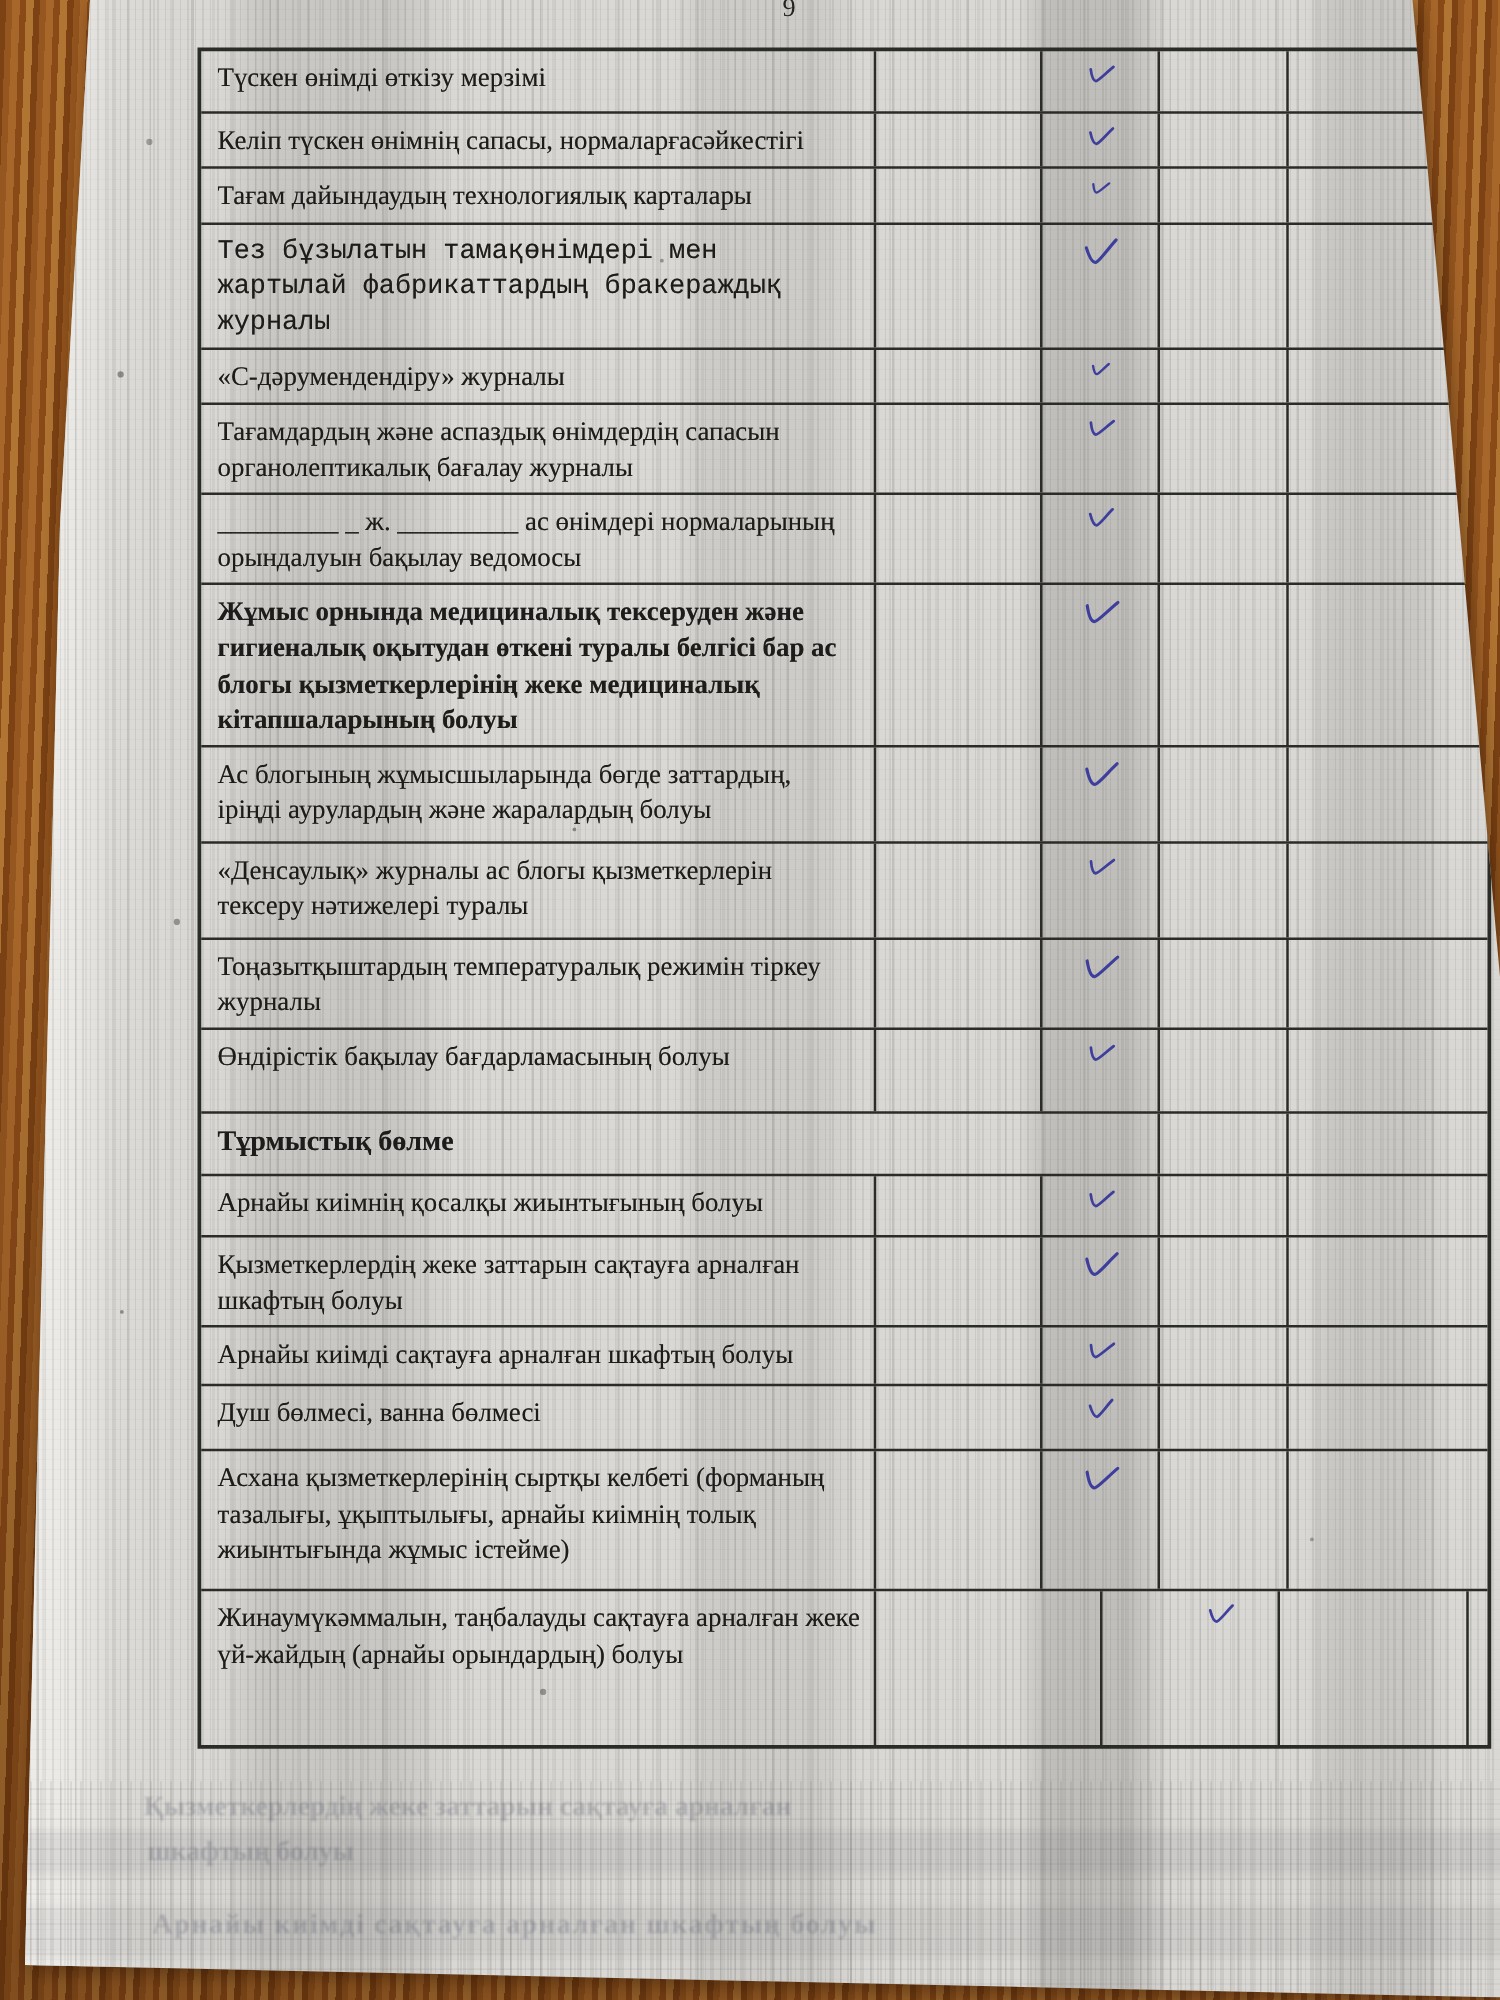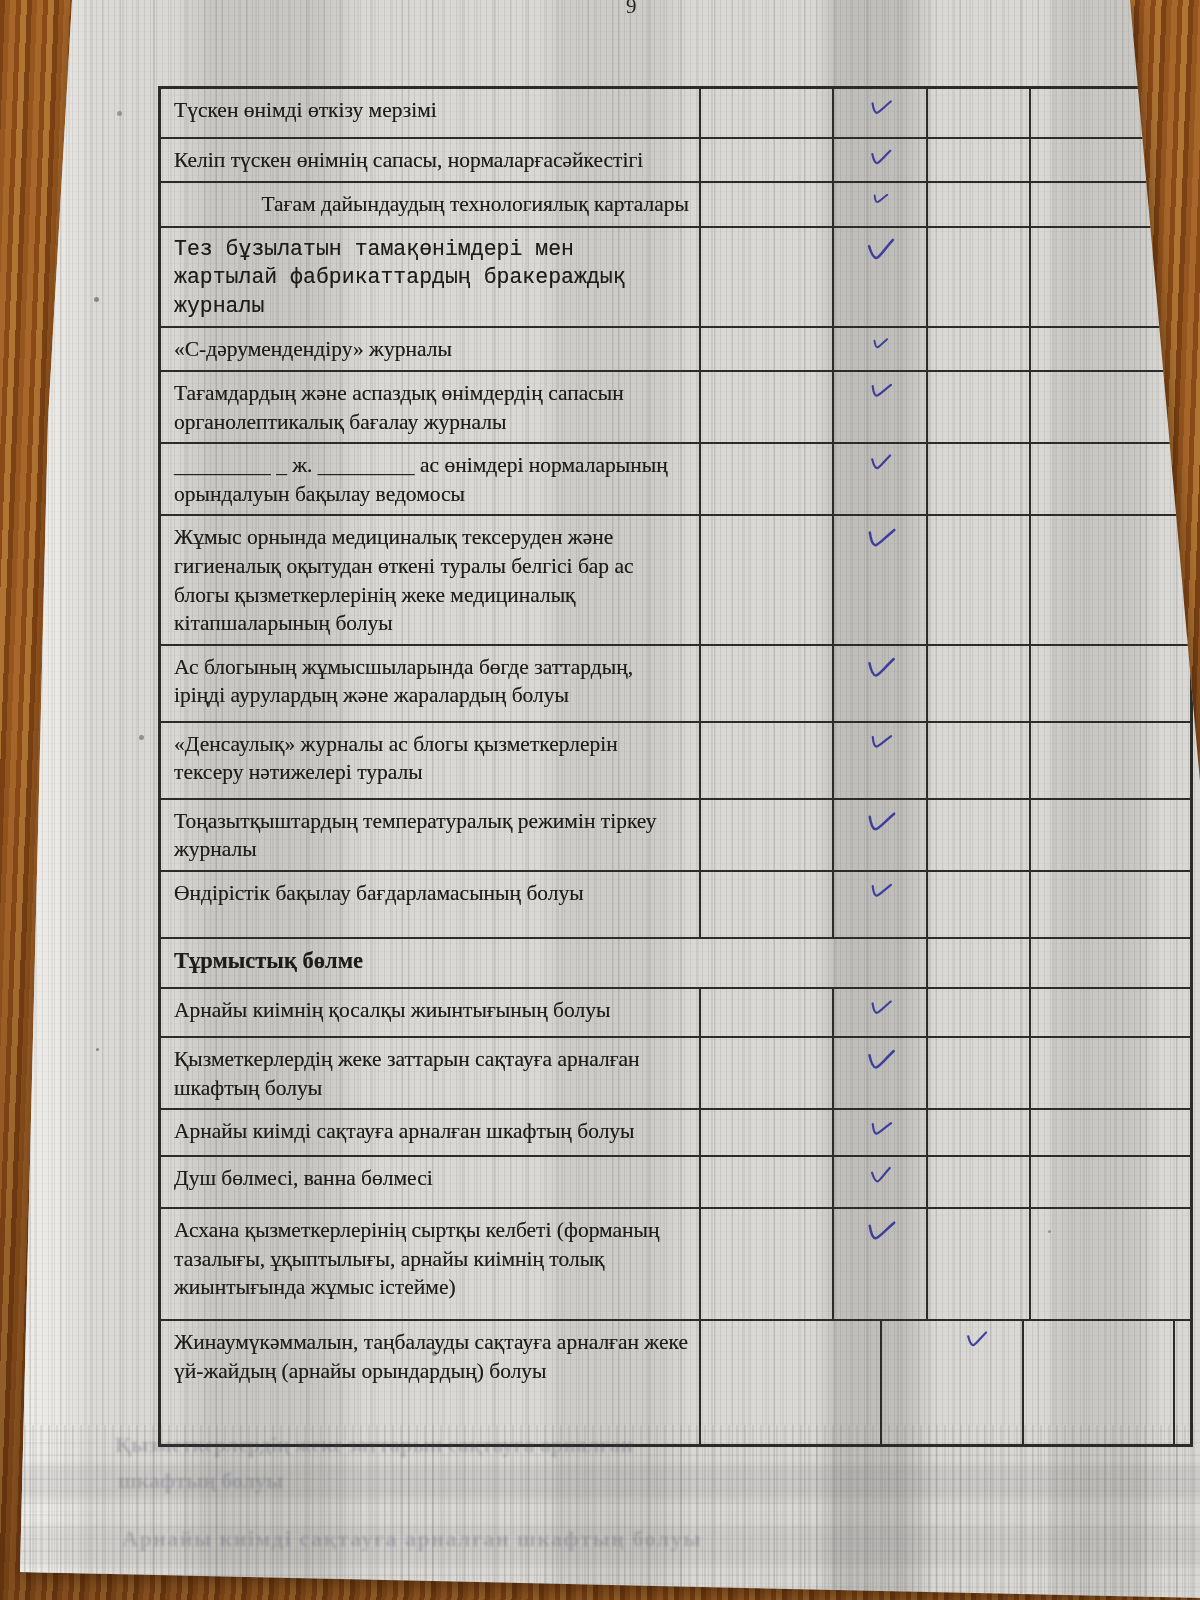--- a/index.html
+++ b/index.html
@@ -76,21 +76,20 @@
   
   .page-number {
     position: absolute; left: 626px; top: -6px;
     font-size: 21px; color: #23231f; letter-spacing: 1px;
   }
   
   .ctable {
     position: absolute; left: 158px; top: 38px; width: 1035px;
     border: 3px solid #2b2b28;
     box-sizing: border-box;
-    margin-top: 48px;
   }
   .trow { display: flex; align-items: stretch; }
   .trow + .trow { border-top: 2px solid #2b2b28; }
   .cell {
     box-sizing: border-box;
     border-right: 2px solid #2b2b28;
   }
   .cell:last-child { border-right: none; }
   .desc { flex: 0 0 540px; padding: 7px 10px 6px 13px; }
   .c1 { flex: 0 0 133px; }
@@ -153,21 +152,21 @@
     <div class="cell desc"><span class="txt">Келіп түскен өнімнің сапасы, нормаларғасәйкестігі</span></div>
     <div class="cell c1"></div>
     <div class="cell c2">
             <svg class="check md" viewBox="0 0 18 14" aria-hidden="true" style="transform: rotate(2deg);">
     <path d="M2.5 4.5 C3.5 8.5, 4.8 11.5, 6.5 11.5 C8.2 11.2, 12 6, 16.5 1.5"></path>
   </svg>
           </div>
     <div class="cell c3"></div>
     <div class="cell c4"></div>
   </div>
-        <div class="trow" style="min-height: 43px; text-align: right;">
+        <div class="trow" style="min-height: 43px;">
     <div class="cell desc"><span class="txt">Тағам дайындаудың технологиялық карталары</span></div>
     <div class="cell c1"></div>
     <div class="cell c2">
             <svg class="check sm" viewBox="0 0 18 14" aria-hidden="true" style="transform: rotate(9deg);">
     <path d="M2.5 4.5 C3.5 8.5, 4.8 11.5, 6.5 11.5 C8.2 11.2, 12 6, 16.5 1.5"></path>
   </svg>
           </div>
     <div class="cell c3"></div>
     <div class="cell c4"></div>
   </div>
@@ -208,21 +207,21 @@
     <div class="cell desc"><span class="txt">_________ _ ж. _________ ас өнімдері нормаларының орындалуын бақылау ведомосы</span></div>
     <div class="cell c1"></div>
     <div class="cell c2">
             <svg class="check md" viewBox="0 0 18 14" aria-hidden="true" style="transform: rotate(0deg);">
     <path d="M2.5 4.5 C3.5 8.5, 4.8 11.5, 6.5 11.5 C8.2 11.2, 12 6, 16.5 1.5"></path>
   </svg>
           </div>
     <div class="cell c3"></div>
     <div class="cell c4"></div>
   </div>
-        <div class="trow" style="min-height: 115px;">
+        <div class="trow" style="min-height: 115px; font-weight: bold;">
     <div class="cell desc"><span class="txt">Жұмыс орнында медициналық тексеруден және гигиеналық оқытудан өткені туралы белгісі бар ас блогы қызметкерлерінің жеке медициналық кітапшаларының болуы</span></div>
     <div class="cell c1"></div>
     <div class="cell c2">
             <svg class="check lg" viewBox="0 0 18 14" aria-hidden="true" style="transform: rotate(6deg);">
     <path d="M2.5 4.5 C3.5 8.5, 4.8 11.5, 6.5 11.5 C8.2 11.2, 12 6, 16.5 1.5"></path>
   </svg>
           </div>
     <div class="cell c3"></div>
     <div class="cell c4"></div>
   </div>

